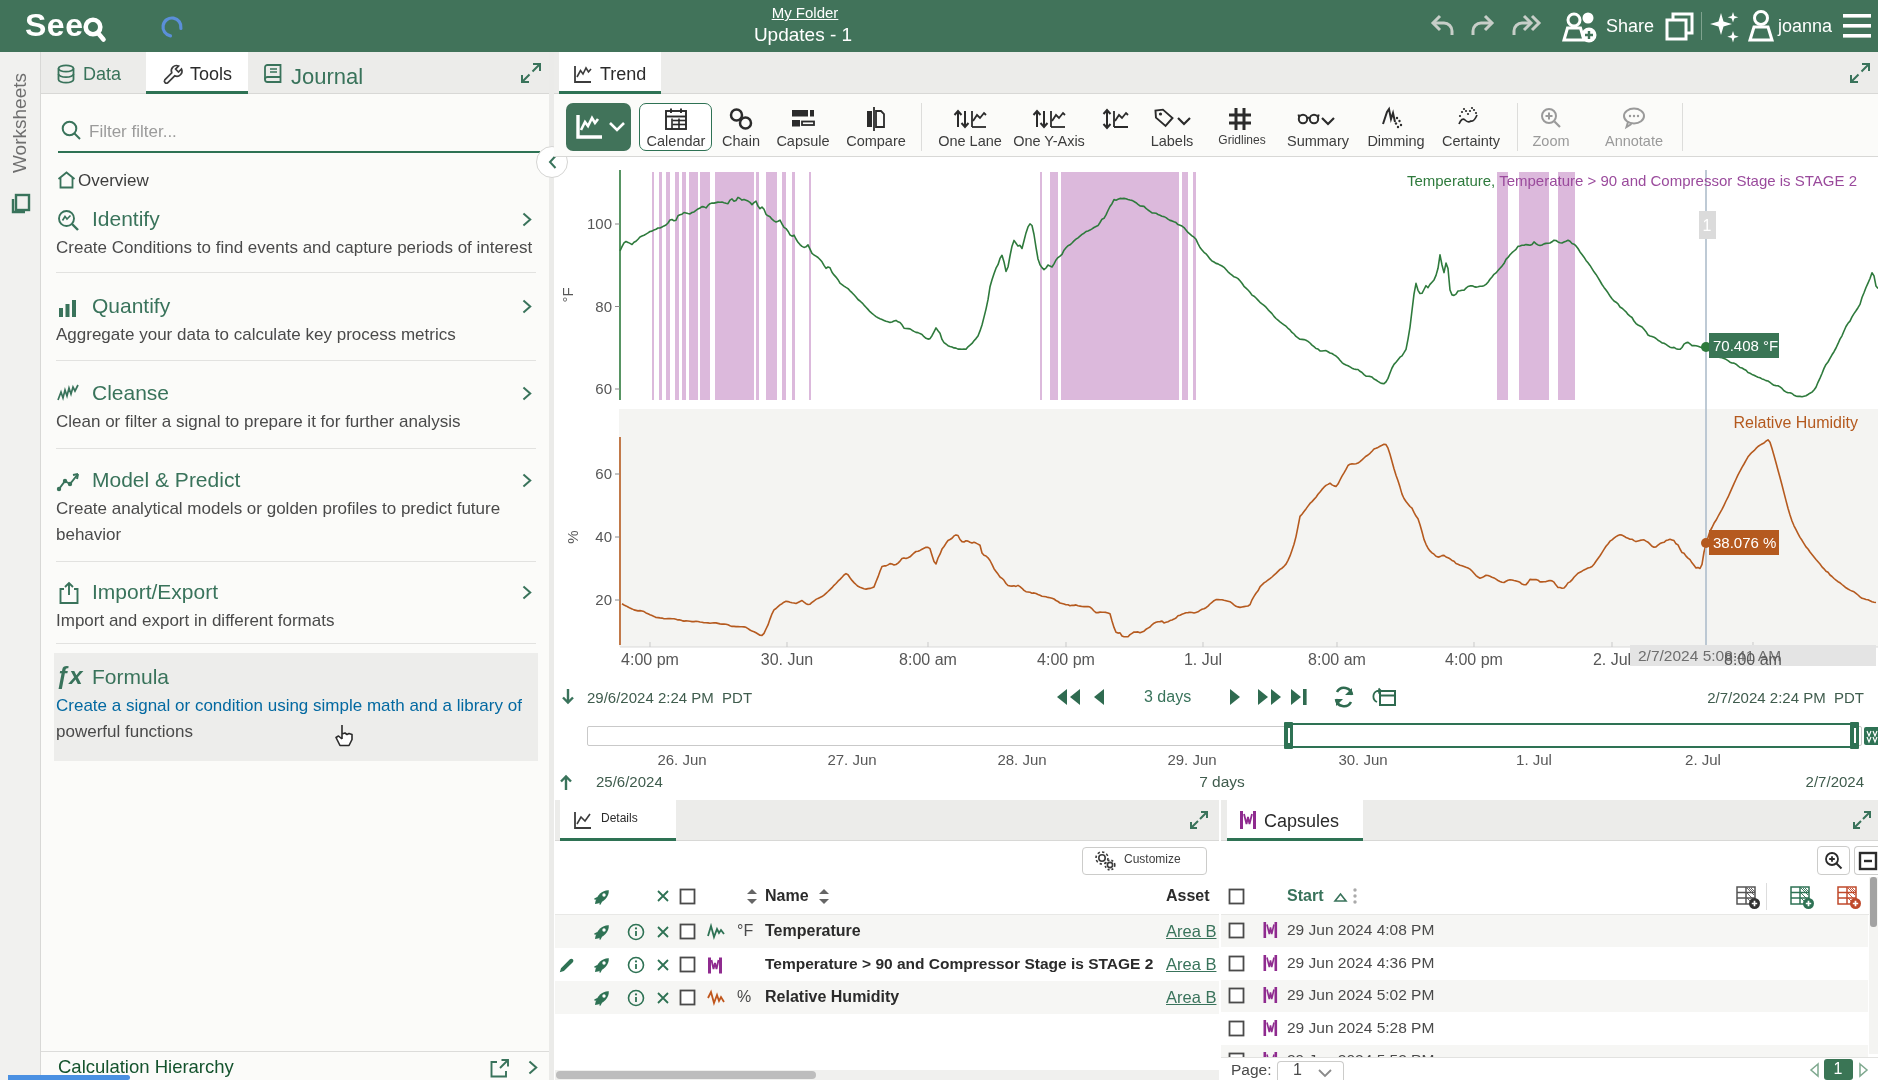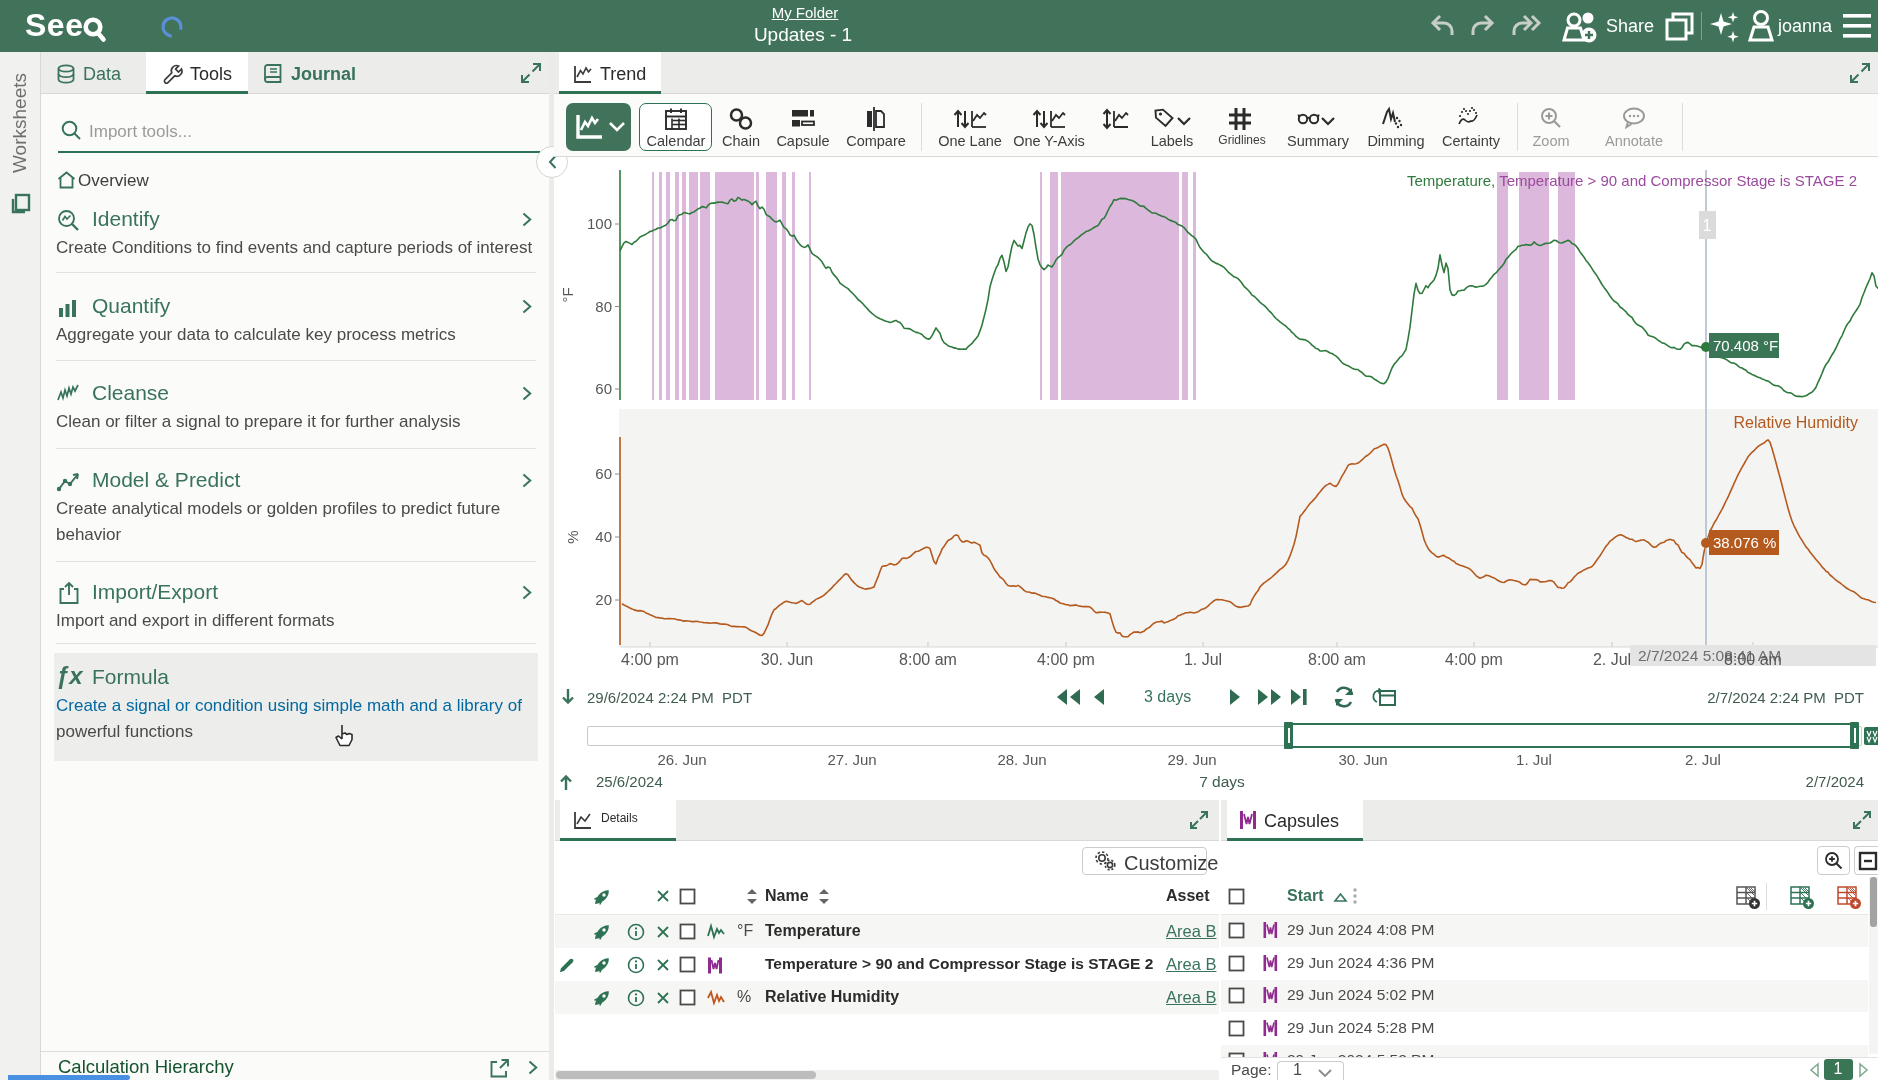--- a/index.html
+++ b/index.html
@@ -74,29 +74,29 @@
 <div class="abs" style="left:146px;top:91px;width:102px;height:3px;background:#2E7254;"></div>
 <div style="position:absolute;left:160px;top:62px;"><svg width="24" height="24" viewBox="0 0 24 24" style="">
       <path d="M20.2 4.4 a5.6 5.6 0 0 0 -7.4 7.4 L5.2 19.4 a2.3 2.3 0 0 0 3.2 3.2 L16 15 a5.6 5.6 0 0 0 7.4 -7.4 l-3.3 3.3 -3.2-3.2 z" fill="none" stroke="#3C3C3C" stroke-width="1.8" transform="scale(0.92)"></path>
     </svg></div>
 <div style="position:absolute;left:190px;top:64px;font-size:18px;color:#2B2B2B;font-weight:400;white-space:nowrap;">Tools</div>
 <div style="position:absolute;left:262px;top:62px;"><svg width="23" height="23" viewBox="0 0 23 23" style="">
       <path d="M5.5 3 h13 v17 h-13 a2.5 2.5 0 0 1 -2.5 -2.5 v-12 a2.5 2.5 0 0 1 2.5 -2.5 z" fill="none" stroke="#39735B" stroke-width="1.8"></path>
       <path d="M3 17.5 a2.5 2.5 0 0 1 2.5 -2.5 h13" fill="none" stroke="#39735B" stroke-width="1.8"></path>
       <path d="M8 7 h7 M8 10 h7" stroke="#39735B" stroke-width="1.5"></path>
     </svg></div>
-<div style="position:absolute;left:291px;top:64px;font-size:18px;color:#39735B;font-weight:700;white-space:nowrap;">Journal</div>
+<div style="position:absolute;left:291px;top:64px;font-size:22px;color:#39735B;font-weight:400;white-space:nowrap;">Journal</div>
 <div style="position:absolute;left:519px;top:61px;"><svg width="24" height="24" viewBox="0 0 24 24" style="">
       <path d="M14 3 h7 v7 M21 3 l-7.5 7.5 M10 21 H3 v-7 M3 21 l7.5 -7.5" fill="none" stroke="#39735B" stroke-width="2"></path>
     </svg></div>
 <div style="position:absolute;left:60px;top:119px;"><svg width="23" height="23" viewBox="0 0 23 23" style="">
       <circle cx="9.5" cy="9.5" r="6.8" fill="none" stroke="#39735B" stroke-width="2"></circle>
       <line x1="14.5" y1="14.5" x2="20" y2="20" stroke="#39735B" stroke-width="2"></line>
     </svg></div>
-<div style="position:absolute;left:89px;top:122px;font-size:17px;color:#9B9B9B;font-weight:400;white-space:nowrap;">Import tools...</div>
+<div style="position:absolute;left:89px;top:122px;font-size:17px;color:#9B9B9B;font-weight:400;white-space:nowrap;">Filter filter...</div>
 <div class="abs" style="left:58px;top:151px;width:482px;height:2px;background:#2E7254;"></div>
 <div style="position:absolute;left:56px;top:169px;"><svg width="21" height="21" viewBox="0 0 21 21" style="">
       <path d="M2.5 10 L10.5 3.5 L18.5 10" fill="none" stroke="#39735B" stroke-width="1.8"></path>
       <path d="M4.5 9 v9.5 h12 V9" fill="none" stroke="#39735B" stroke-width="1.8"></path>
     </svg></div>
 <div style="position:absolute;left:78px;top:171px;font-size:17px;color:#3D3D3D;font-weight:400;white-space:nowrap;">Overview</div>
 <div style="position:absolute;left:56px;top:208px;"><svg width="26" height="26" viewBox="0 0 26 26" style="">
       <circle cx="10.5" cy="10.5" r="7.5" fill="none" stroke="#39735B" stroke-width="1.9"></circle>
       <polyline points="6.5,12.5 9,8.5 11,11 14.5,7.5" fill="none" stroke="#39735B" stroke-width="1.6"></polyline>
       <line x1="16" y1="16" x2="22" y2="22" stroke="#39735B" stroke-width="2.4"></line>
@@ -469,21 +469,21 @@
     </svg></div>
 <div class="abs" style="left:1082px;top:847px;width:125px;height:28px;background:#fff;border:1px solid #CCCCCA;border-radius:4px;"></div>
 <div style="position:absolute;left:1093px;top:850px;"><svg width="24" height="22" viewBox="0 0 24 22" style="">
       <g fill="none" stroke="#3C3C3C" stroke-width="1.6">
 <circle cx="9" cy="8" r="3.2"></circle>
         <circle cx="9" cy="8" r="6" stroke-dasharray="2.4 2.2"></circle>
 <circle cx="17" cy="15" r="2.6"></circle>
         <circle cx="17" cy="15" r="4.8" stroke-dasharray="2 1.9"></circle>
       </g>
     </svg></div>
-<div style="position:absolute;left:1124px;top:852px;font-size:20px;color:#3D3D3D;font-weight:400;white-space:nowrap;">Customize</div>
+<div style="position:absolute;left:1124px;top:852px;font-size:12px;color:#3D3D3D;font-weight:400;white-space:nowrap;">Customize</div>
 <div class="abs" style="left:555px;top:878px;width:664px;height:37px;background:#fff;border-bottom:1px solid #E8E8E6;"></div>
 <div style="position:absolute;left:593px;top:888px;"><svg width="18" height="18" viewBox="0 0 18 18" style="">
       <path d="M2 16 C2.4 12 4.2 8.3 7.1 5.5 C9.4 3.3 12.6 2 15.8 2.2 C16 5.4 14.7 8.6 12.5 10.9 C9.7 13.8 6 15.6 2 16 Z" fill="#2E7254"></path>
       <circle cx="11" cy="7" r="1.7" fill="#fff"></circle>
       <path d="M4.6 9.7 L1.5 11.2 M8.3 13.4 L6.8 16.5" stroke="#2E7254" stroke-width="1.5"></path>
     </svg></div>
 <div style="position:absolute;left:655px;top:888px;"><svg width="16" height="16" viewBox="0 0 16 16" style="">
       <path d="M3 3 L13 13 M13 3 L3 13" stroke="#2E7254" stroke-width="1.8"></path>
     </svg></div>
 <div style="position:absolute;left:679px;top:888px;"><svg width="17" height="17" viewBox="0 0 17 17" style="">

